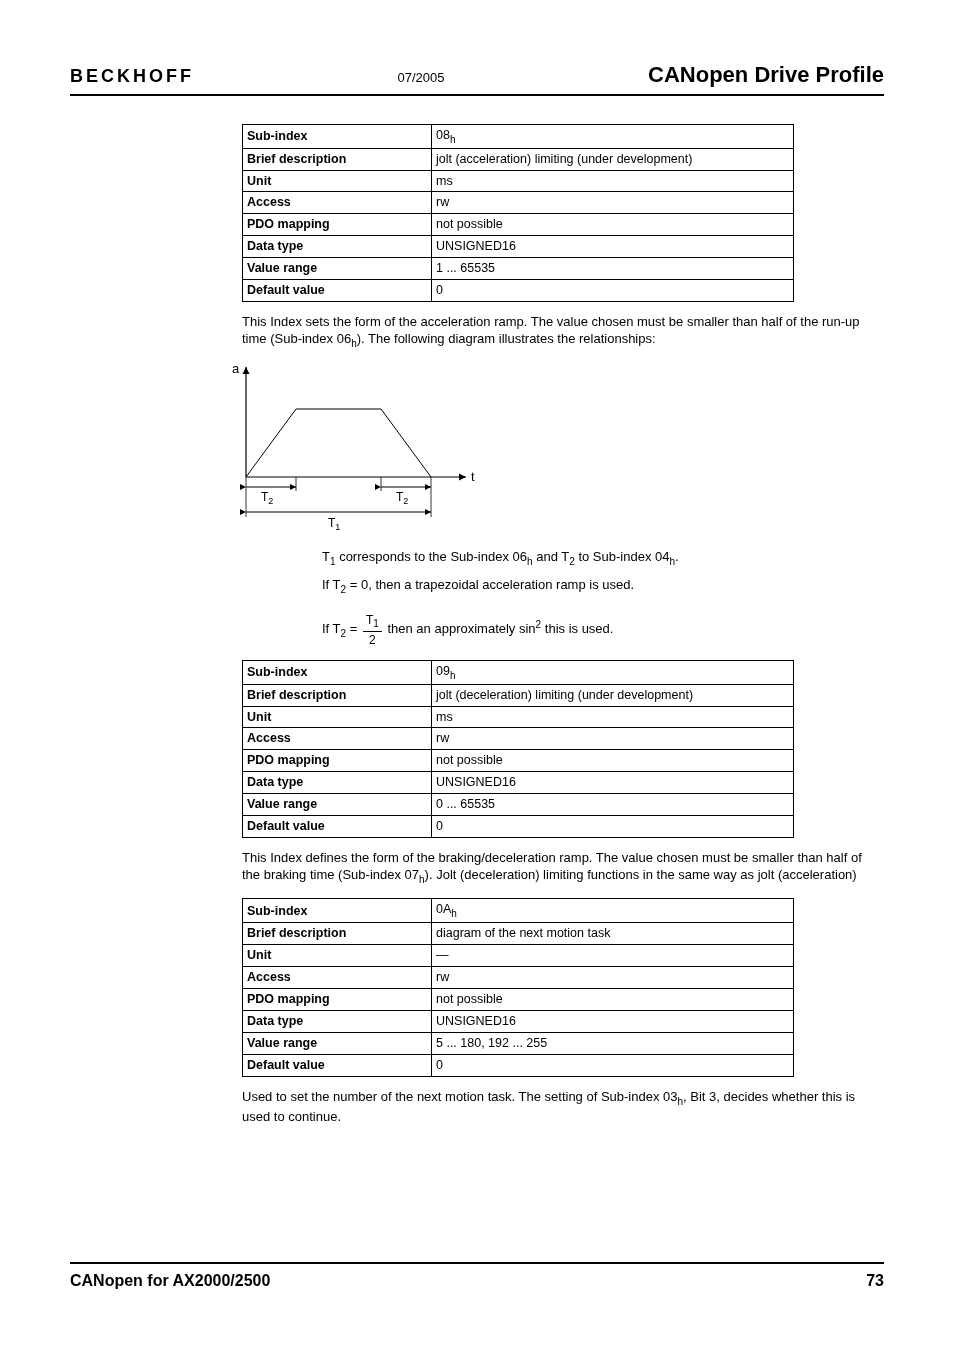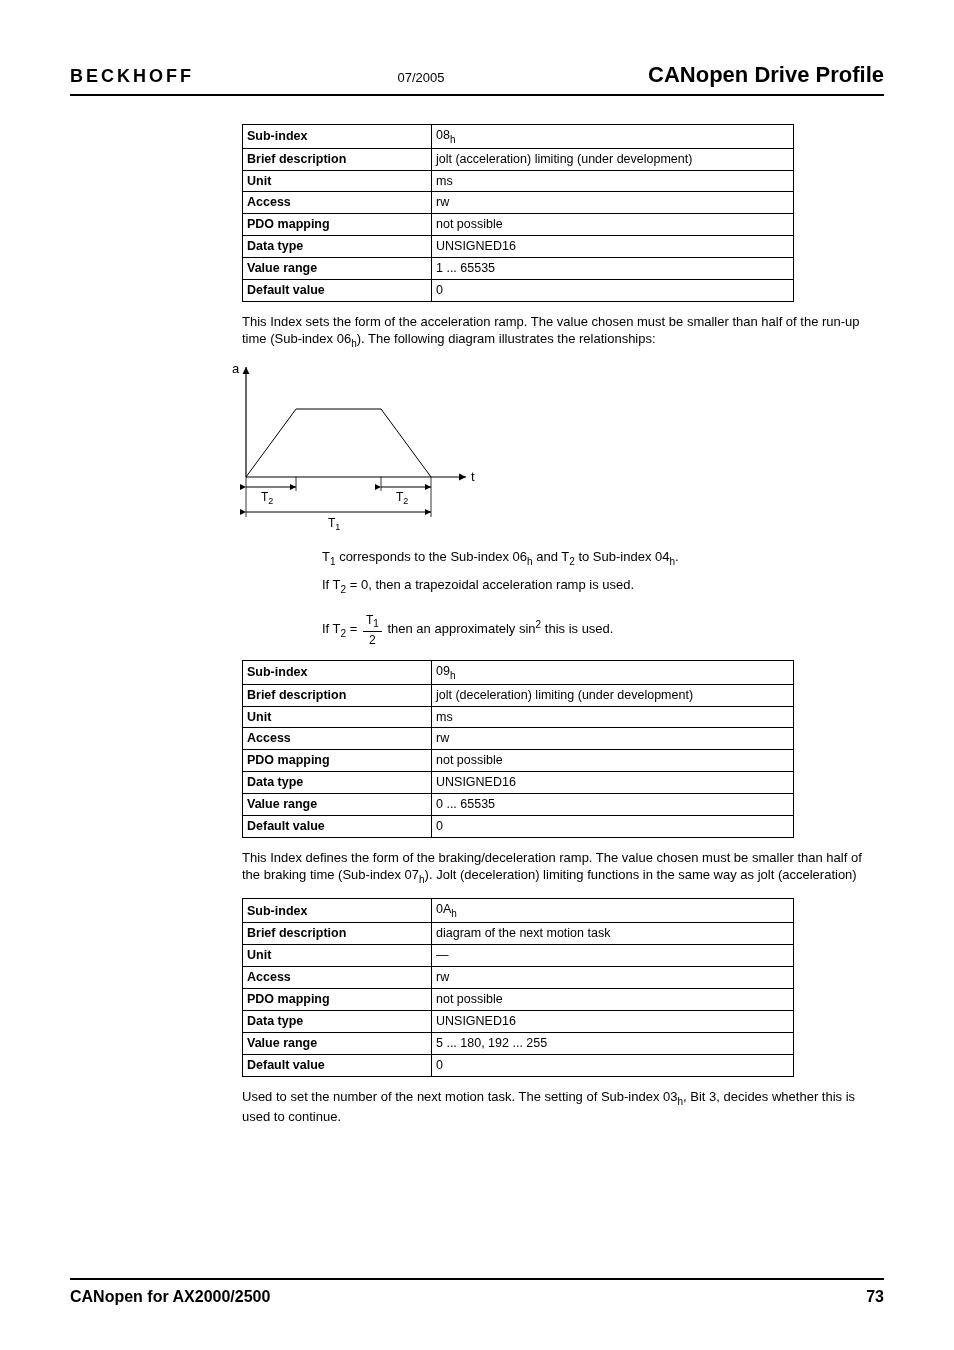--- a/index.html
+++ b/index.html
@@ -72,21 +72,21 @@
   svg.ramp-svg { display:block; margin-top:6px; margin-left:-36px; }
   .frac {
     display:inline-block; vertical-align: middle; text-align:center; font-size:12px; margin:0 2px;
   }
   .frac .num { display:block; border-bottom:1px solid #000; padding:0 3px; }
   .frac .den { display:block; padding:0 3px; }
   .footer-bar {
     position: absolute;
     left: 70px;
     right: 70px;
-    bottom: 42px;
+    bottom: 58px;
     border-top: 2px solid #000;
     padding-top: 6px;
     display: flex;
     justify-content: space-between;
     font-weight: bold;
     font-size: 16px;
   }
 </style>
 </head>
 <body>

